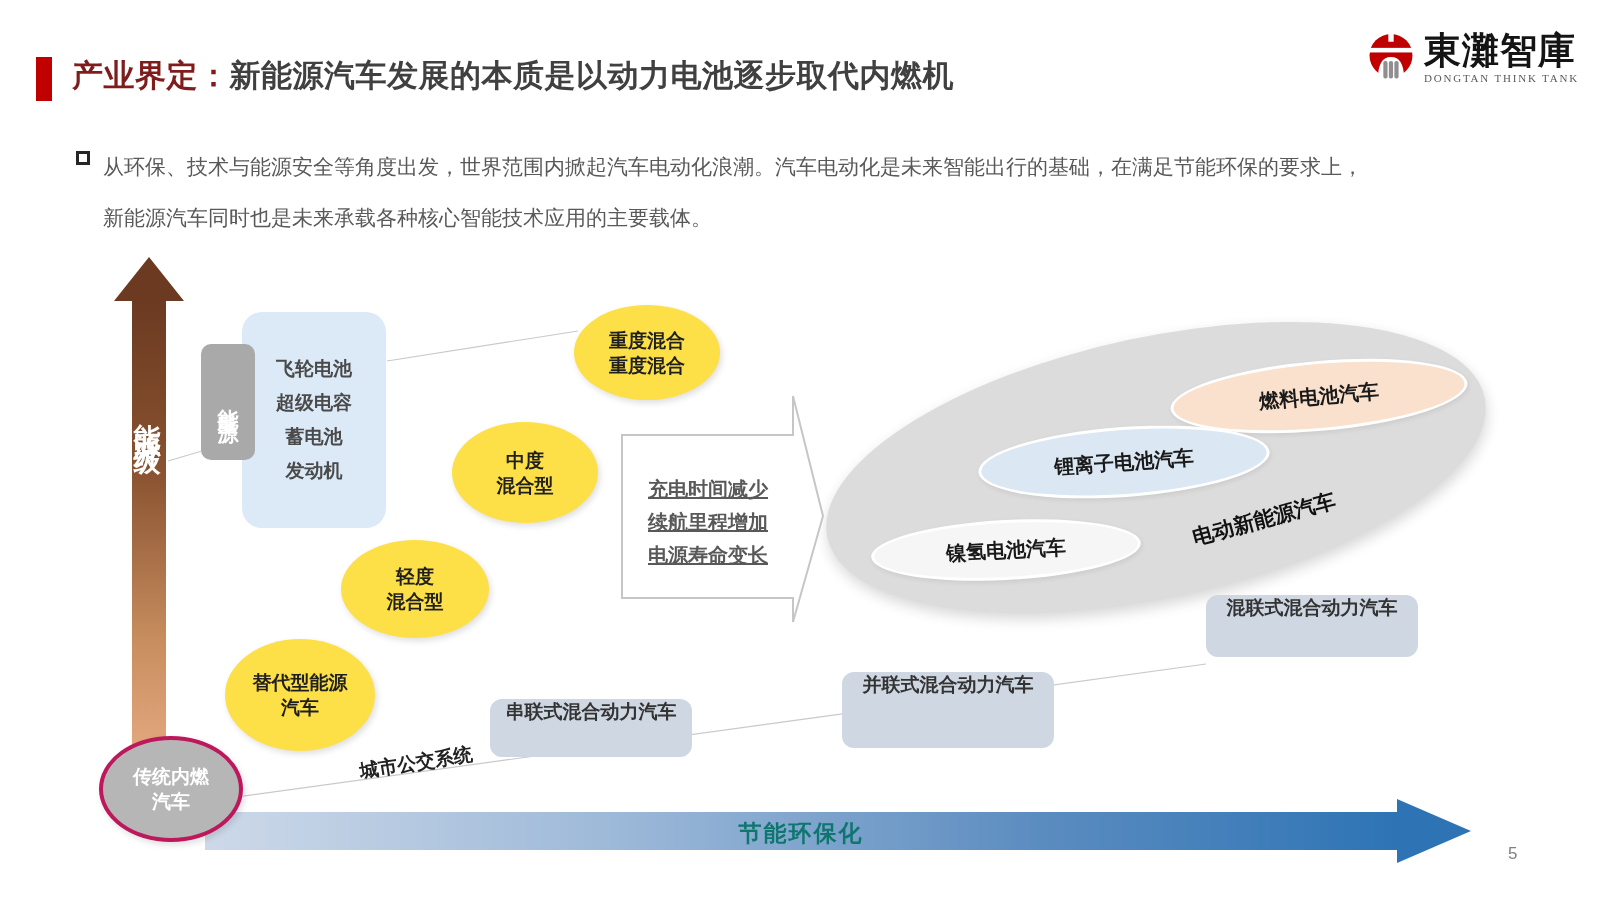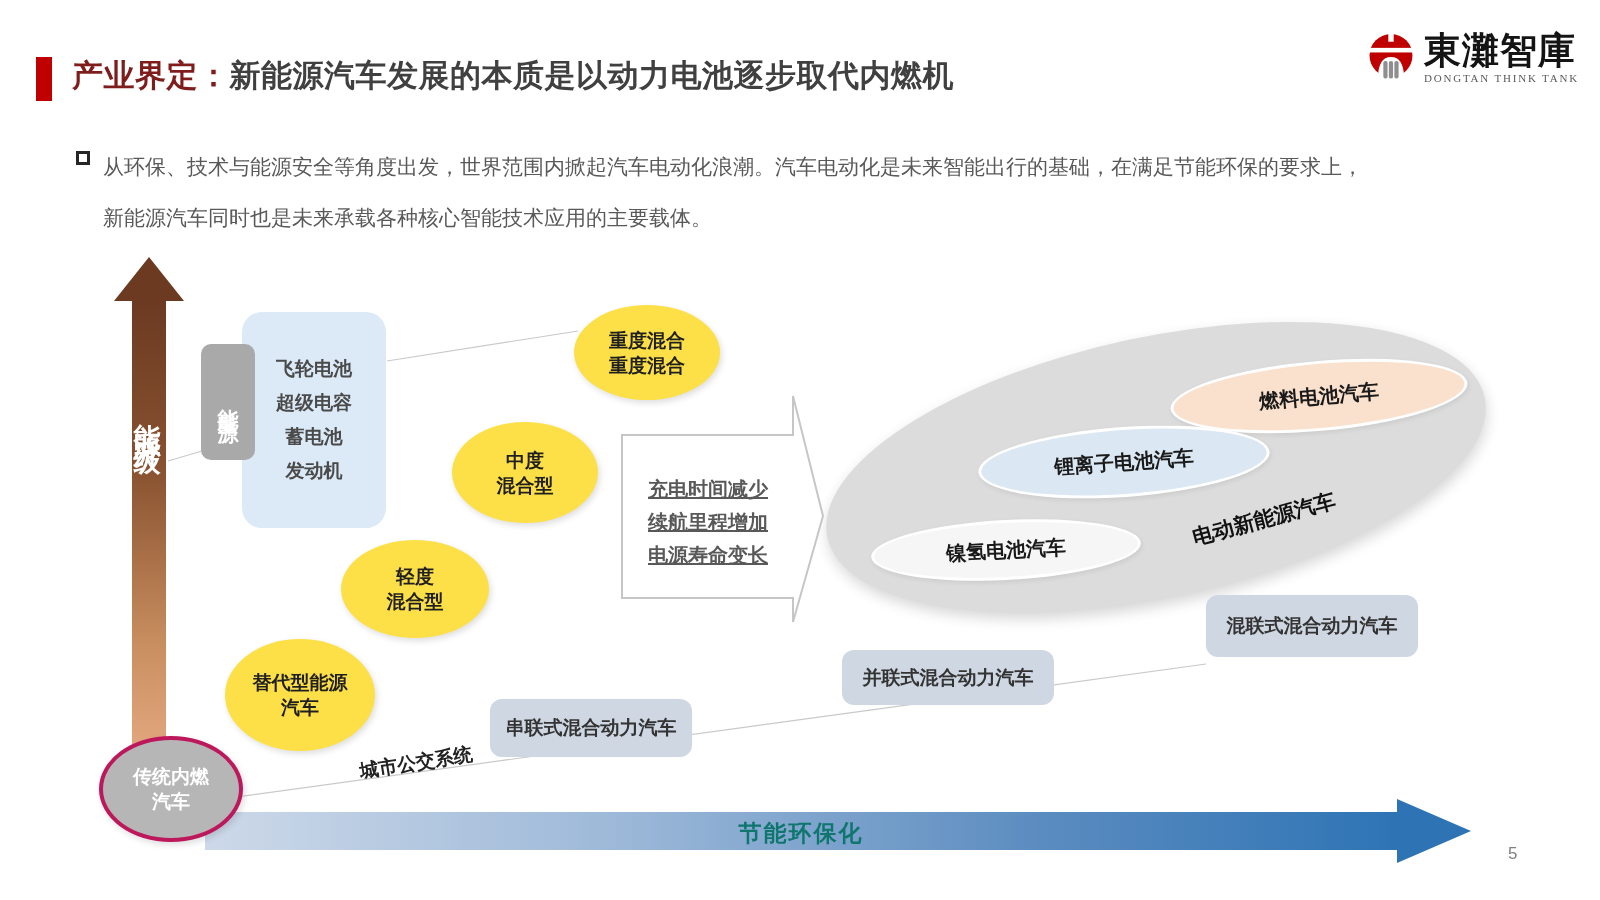--- a/index.html
+++ b/index.html
@@ -64,24 +64,24 @@
     box-shadow:0 6px 14px rgba(0,0,0,.16); z-index:1; }
   .sub-ellipse { border-radius:50%; border:3px solid #ffffff;
     display:flex; align-items:center; justify-content:center;
     font-size:20px; font-weight:bold; color:#1a1a1a; z-index:2; box-shadow:1px 2px 5px rgba(0,0,0,.08); }
   .el-fuel    { left:1170px; top:361px; width:298px; height:70px; background:#FAE1CD; transform:rotate(-5deg); }
   .el-lithium { left:978px;  top:427px; width:292px; height:70px; background:#DBE7F3; transform:rotate(-4deg); }
   .el-nimh    { left:871px;  top:520px; width:270px; height:60px; background:#f6f6f6; transform:rotate(-3deg); }
   .ev-group-label { left:1164px; top:505px; width:200px; text-align:center;
     font-size:21px; font-weight:bold; color:#111; transform:rotate(-15deg); z-index:2; }
 
-  .hybrid-box { background:#CFD7E3; border-radius:12px; display:flex; align-items:center; justify-content:center;
+  .hybrid-box { background:#CFD7E3; border-radius:12px; display:flex; align-items:flex-start; justify-content:center;
     font-size:19px; font-weight:bold; color:#333; z-index:3; }
   .hb-series   { left:490px;  top:699px; width:202px; height:58px; }
-  .hb-parallel { left:842px;  top:650px; width:212px; height:55px; }
+  .hb-parallel { left:842px;  top:672px; width:212px; height:76px; }
   .hb-combined { left:1206px; top:595px; width:212px; height:62px; }
 
   .bus-label { left:345px; top:750px; width:142px; text-align:center;
     font-size:19px; font-weight:bold; color:#222; transform:rotate(-9deg); z-index:2; }
 
   .h-arrow-shaft { left:205px; top:812px; width:1192px; height:38px; z-index:2;
     background:linear-gradient(to right,#CDD9E9 0%,#9cb8d8 35%,#5b8cc0 70%,#2E74B5 100%); }
   .h-arrow-head { left:1397px; top:799px; width:0; height:0; z-index:2;
     border-top:32px solid transparent; border-bottom:32px solid transparent;
     border-left:74px solid #2E74B5; }

